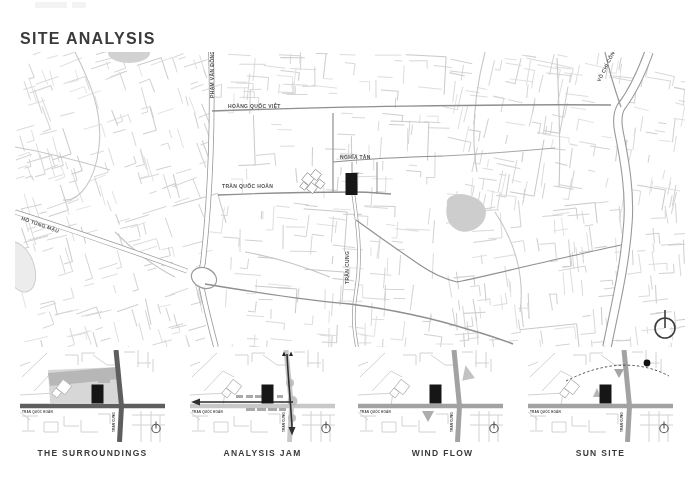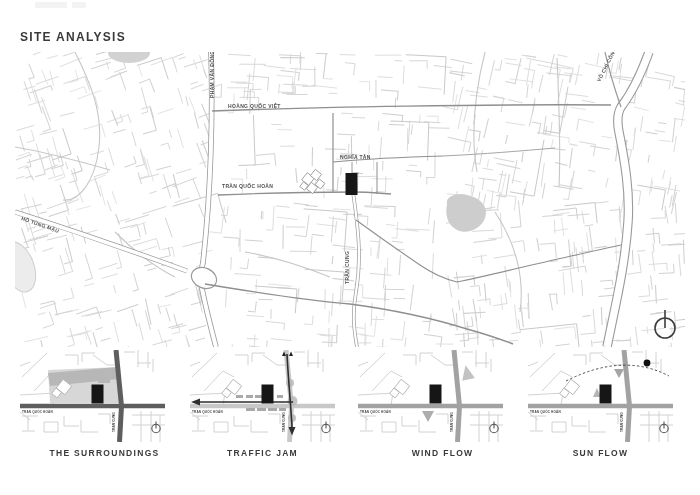--- a/index.html
+++ b/index.html
@@ -4,21 +4,21 @@
 <style>
   html,body{margin:0;padding:0;}
   body{
     width:700px;height:495px;position:relative;background:#ffffff;
     font-family:"Liberation Sans", sans-serif;overflow:hidden;
   }
   .wm{position:absolute;top:2px;left:35px;display:flex;gap:5px;}
   .wm span{display:inline-block;height:6px;border-radius:1px;background:#f3f3f3;}
   .page-title{
     position:absolute;left:20px;top:30px;
-    font-size:12px;font-weight:bold;letter-spacing:1.3px;color:#3a3a3a;
+    font-size:16px;font-weight:bold;letter-spacing:1.3px;color:#3a3a3a;
   }
   .main-map{position:absolute;left:15px;top:52px;}
   .mini-map{position:absolute;top:350px;}
   .panel-caption{
     position:absolute;top:448px;text-align:center;
     font-size:8.5px;font-weight:bold;letter-spacing:1.3px;color:#3a3a3a;
   }
   .map-txt{
     font-family:"Liberation Sans", sans-serif;
     font-size:5px;font-weight:bold;fill:#4f4f4f;letter-spacing:0.35px;
@@ -930,16 +930,16 @@
   <use href="#mm-diamond" xlink:href="#mm-diamond"></use>
   <use href="#mm-roads" xlink:href="#mm-roads"></use>
   <path d="M38,31 Q95,2 141,26" stroke="#3a3a3a" stroke-width="0.9" stroke-dasharray="2.4,2.2" fill="none"></path>
   <circle cx="119" cy="13" r="3.4" fill="#111111"></circle>
   <polygon points="86,19 96,19 91,28" fill="#a5a5a5"></polygon>
   <polygon points="65,47 73,47 69,38" fill="#b5b5b5"></polygon>
   <use href="#mm-site" xlink:href="#mm-site"></use>
   <use href="#mm-labels" xlink:href="#mm-labels"></use>
 </svg>
 
-<div class="panel-caption" style="left:32px;width:145px">THE SURROUNDINGS</div>
-<div class="panel-caption" style="left:190px;width:145px">TRAFFIC JAM</div>
+<div class="panel-caption" style="left:20px;width:145px">THE SURROUNDINGS</div>
+<div class="panel-caption" style="left:190px;width:145px">ANALYSIS JAM</div>
 <div class="panel-caption" style="left:370px;width:145px">WIND FLOW</div>
-<div class="panel-caption" style="left:528px;width:145px">SUN FLOW</div>
+<div class="panel-caption" style="left:528px;width:145px">SUN SITE</div>
 
 </body></html>

